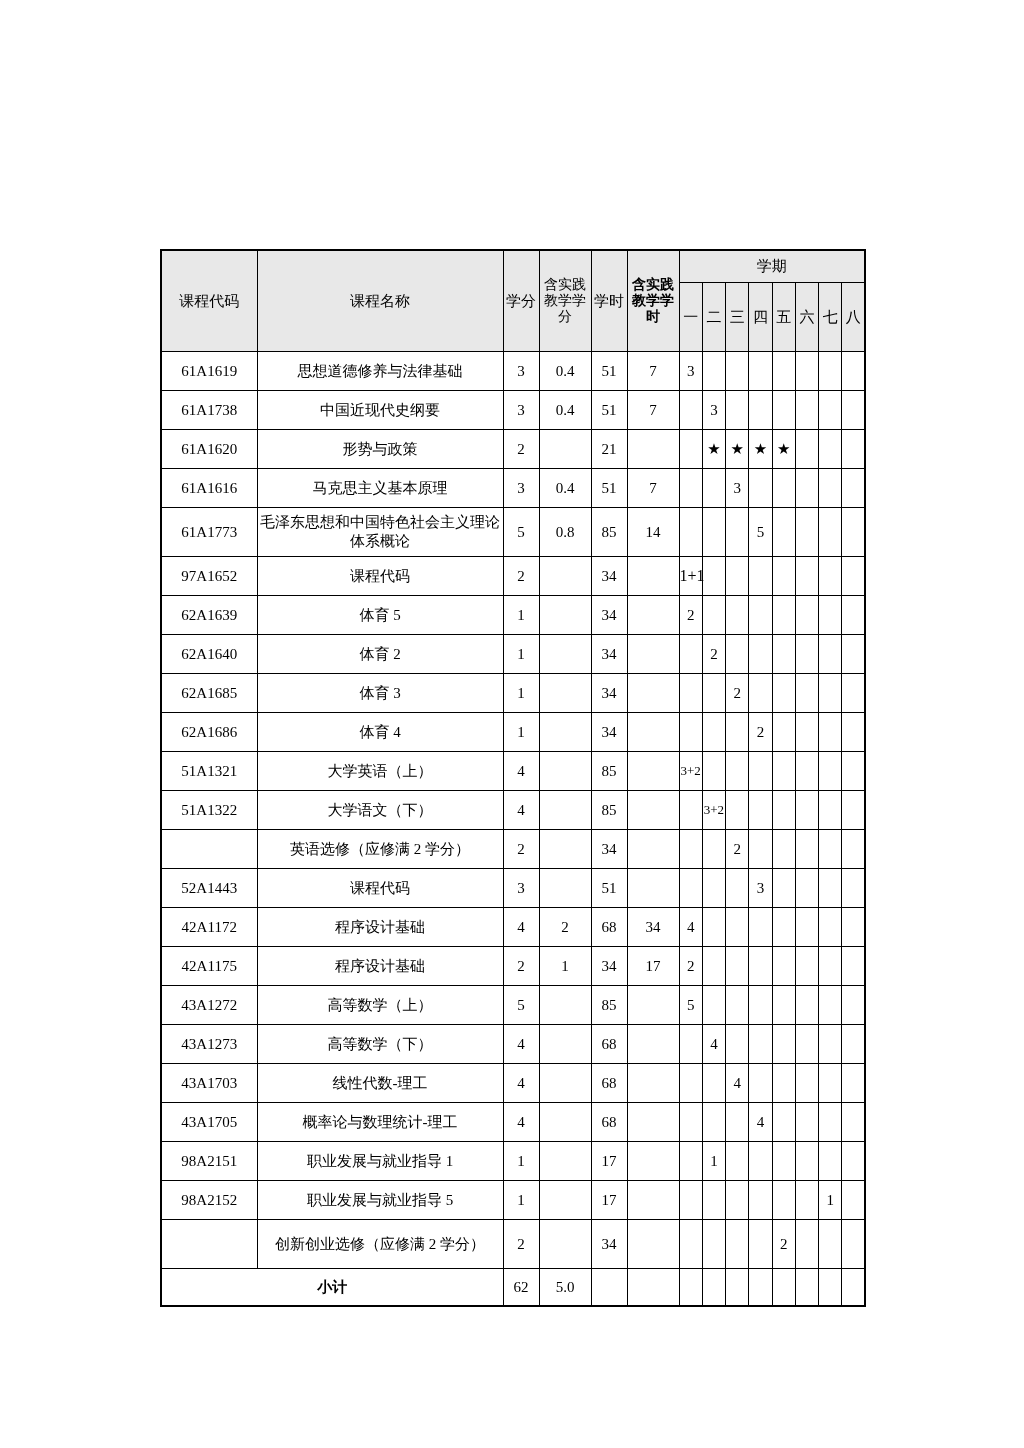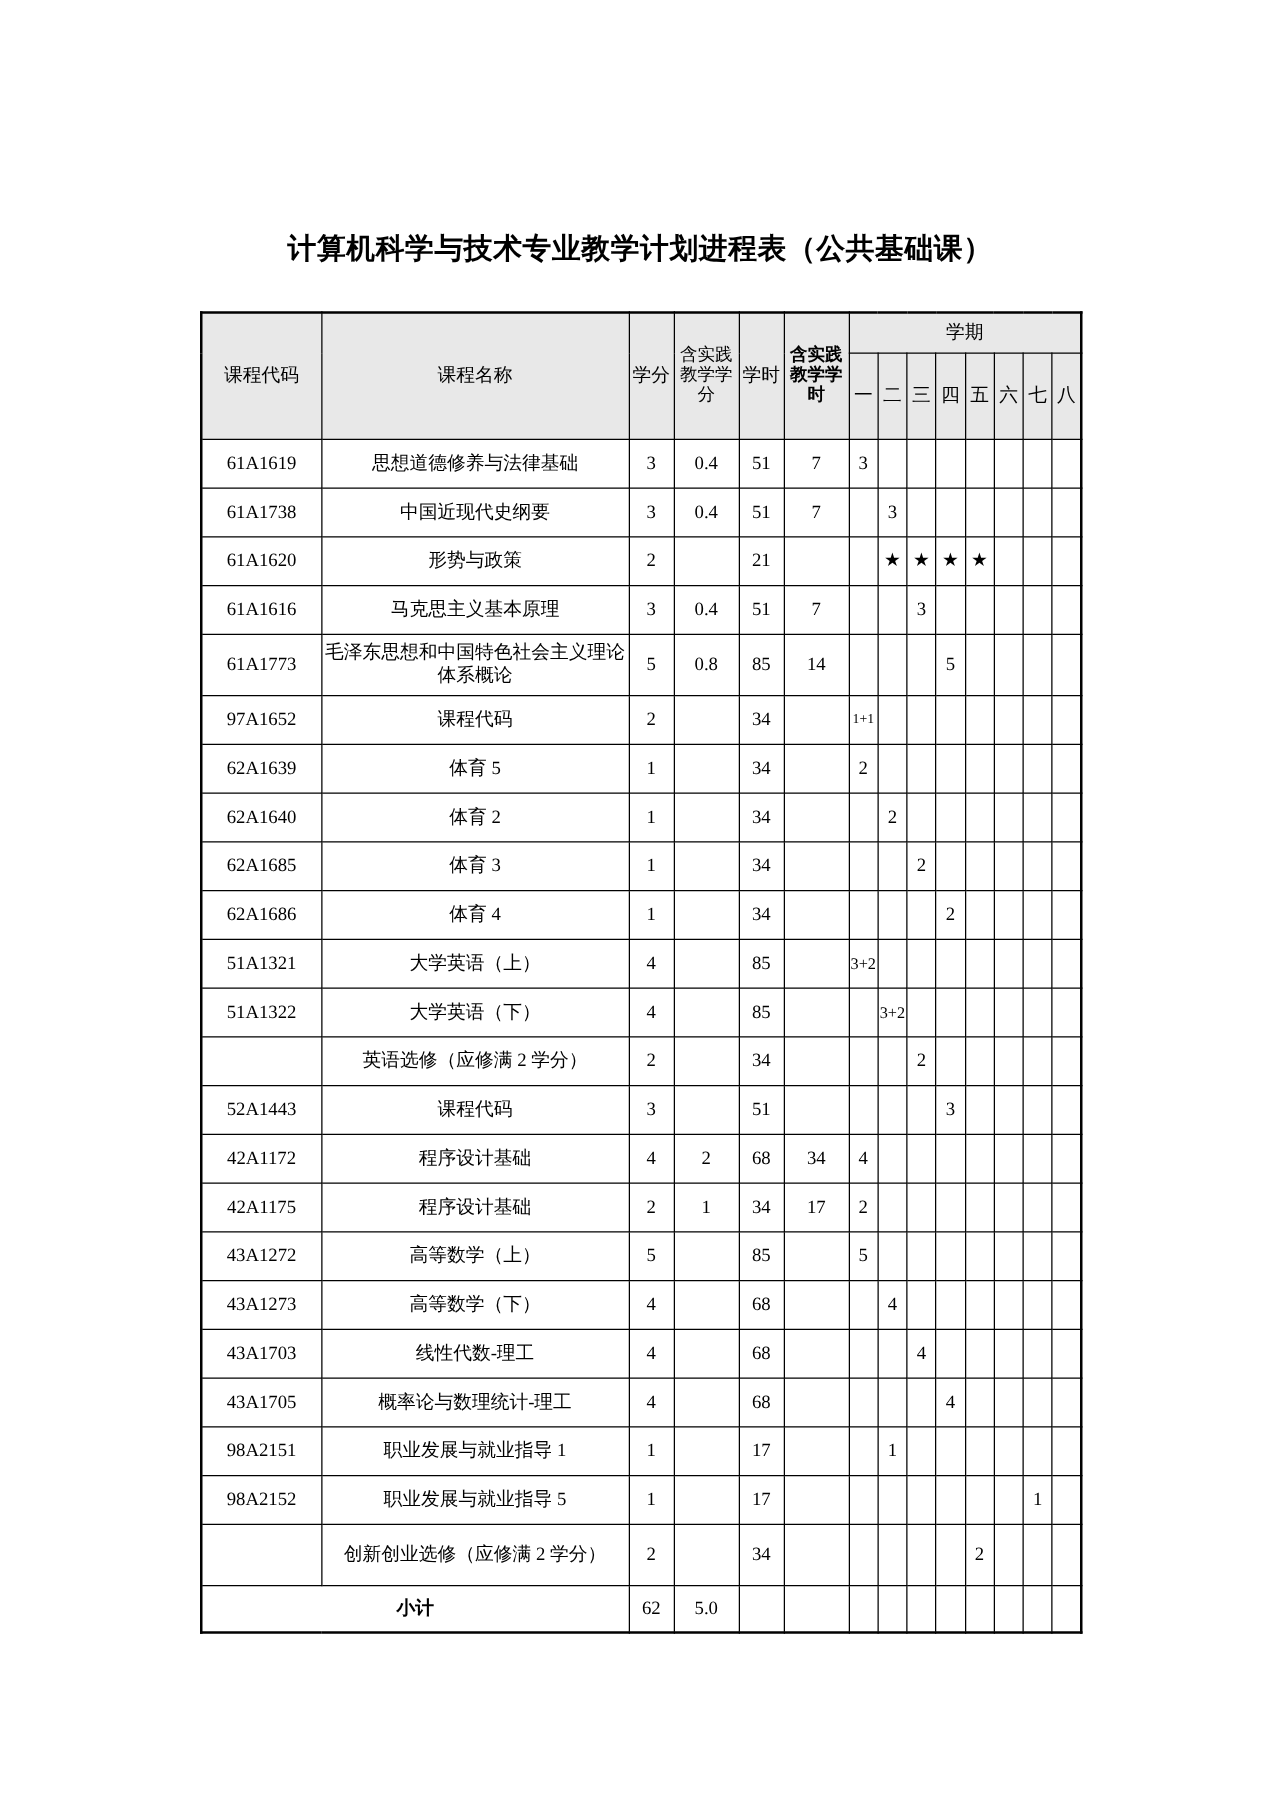--- a/index.html
+++ b/index.html
@@ -89,21 +89,20 @@
     font-weight: bold;
   }
   .star { letter-spacing: 0px; }
   .vline-strong { border-left: 2px solid #000000; }
 </style>
 </head>
 <body>
 
 <div class="page">
 
-  <div class="doc-title">计算机科学与技术专业教学计划进程表（公共基础课）</div>
 
   <div class="table-wrap">
     <table class="plan">
       <colgroup>
         <col style="width:96px">
         <col style="width:246px">
         <col style="width:36px">
         <col style="width:52px">
         <col style="width:36px">
         <col style="width:52px">
@@ -216,21 +215,21 @@
             <td class="term-col" style="font-size:15px;"></td>
             <td class="term-col" style="font-size:15px;"></td>
           </tr>
           <tr class="row">
             <td class="code-c">97A1652</td>
             <td class="name-c">课程代码</td>
             <td class="num-c">2</td>
             <td class="num-c"></td>
             <td class="num-c">34</td>
             <td class="num-c"></td>
-            <td class="term-col vline-strong" style="font-size:11px;">1+1</td>
+            <td class="term-col vline-strong" style="font-size:16px;">1+1</td>
             <td class="term-col" style="font-size:15px;"></td>
             <td class="term-col" style="font-size:15px;"></td>
             <td class="term-col" style="font-size:15px;"></td>
             <td class="term-col" style="font-size:15px;"></td>
             <td class="term-col" style="font-size:15px;"></td>
             <td class="term-col" style="font-size:15px;"></td>
             <td class="term-col" style="font-size:15px;"></td>
           </tr>
           <tr class="row">
             <td class="code-c">62A1639</td>
@@ -307,21 +306,21 @@
             <td class="term-col" style="font-size:15px;"></td>
             <td class="term-col" style="font-size:15px;"></td>
             <td class="term-col" style="font-size:15px;"></td>
             <td class="term-col" style="font-size:15px;"></td>
             <td class="term-col" style="font-size:15px;"></td>
             <td class="term-col" style="font-size:15px;"></td>
             <td class="term-col" style="font-size:15px;"></td>
           </tr>
           <tr class="row">
             <td class="code-c">51A1322</td>
-            <td class="name-c">大学英语（下）</td>
+            <td class="name-c">大学语文（下）</td>
             <td class="num-c">4</td>
             <td class="num-c"></td>
             <td class="num-c">85</td>
             <td class="num-c"></td>
             <td class="term-col vline-strong" style="font-size:15px;"></td>
             <td class="term-col" style="font-size:13px;">3+2</td>
             <td class="term-col" style="font-size:15px;"></td>
             <td class="term-col" style="font-size:15px;"></td>
             <td class="term-col" style="font-size:15px;"></td>
             <td class="term-col" style="font-size:15px;"></td>

